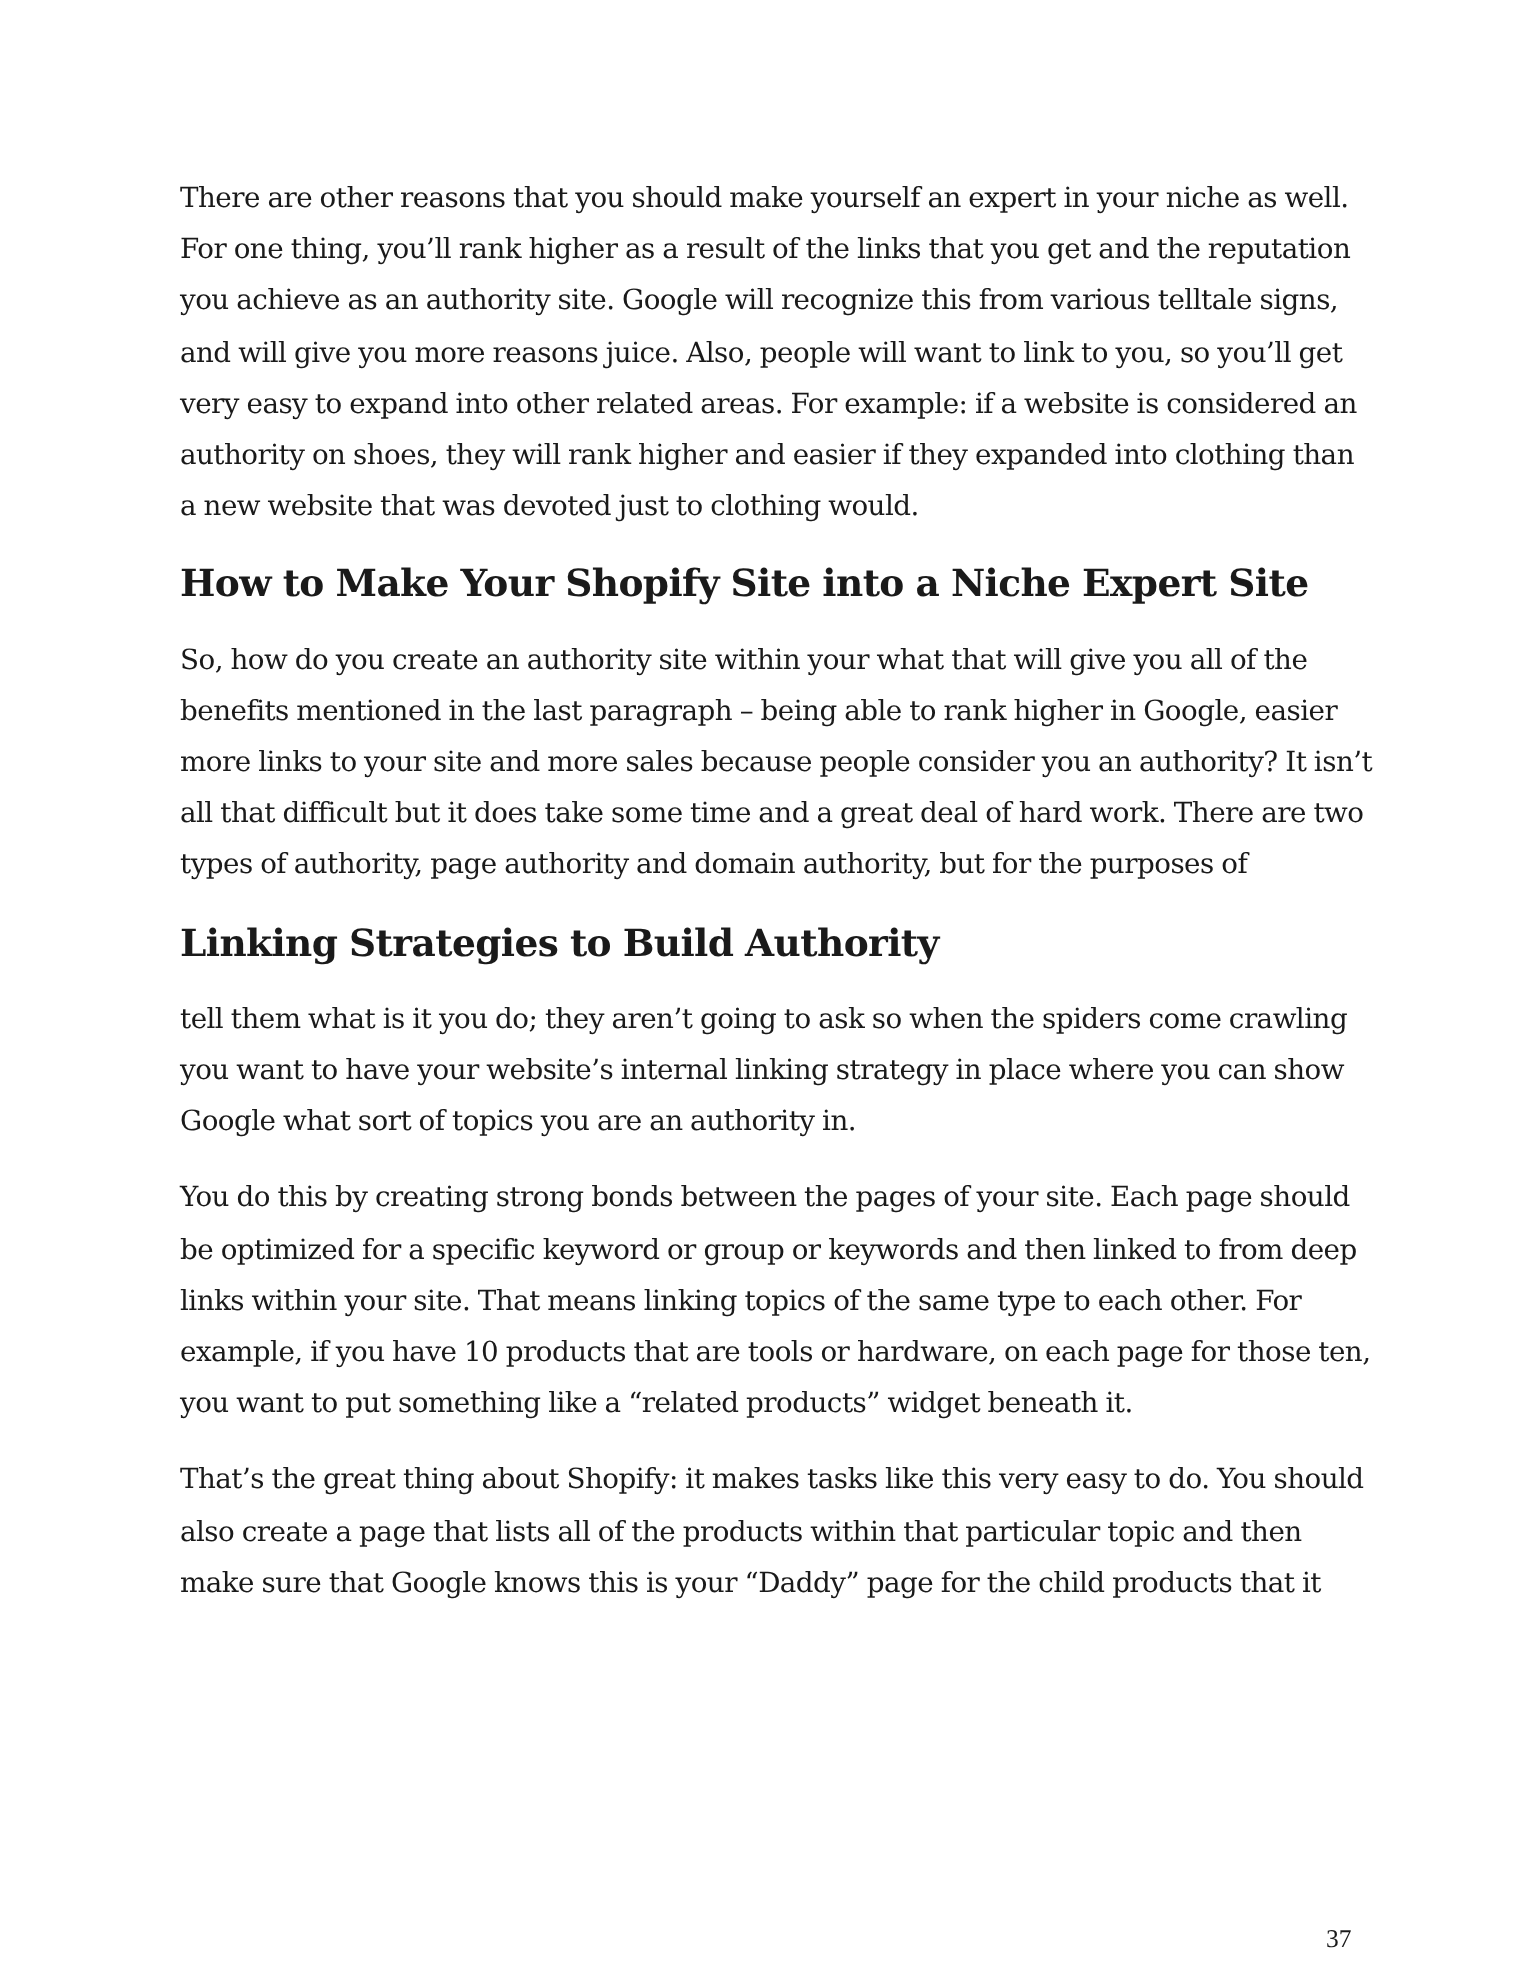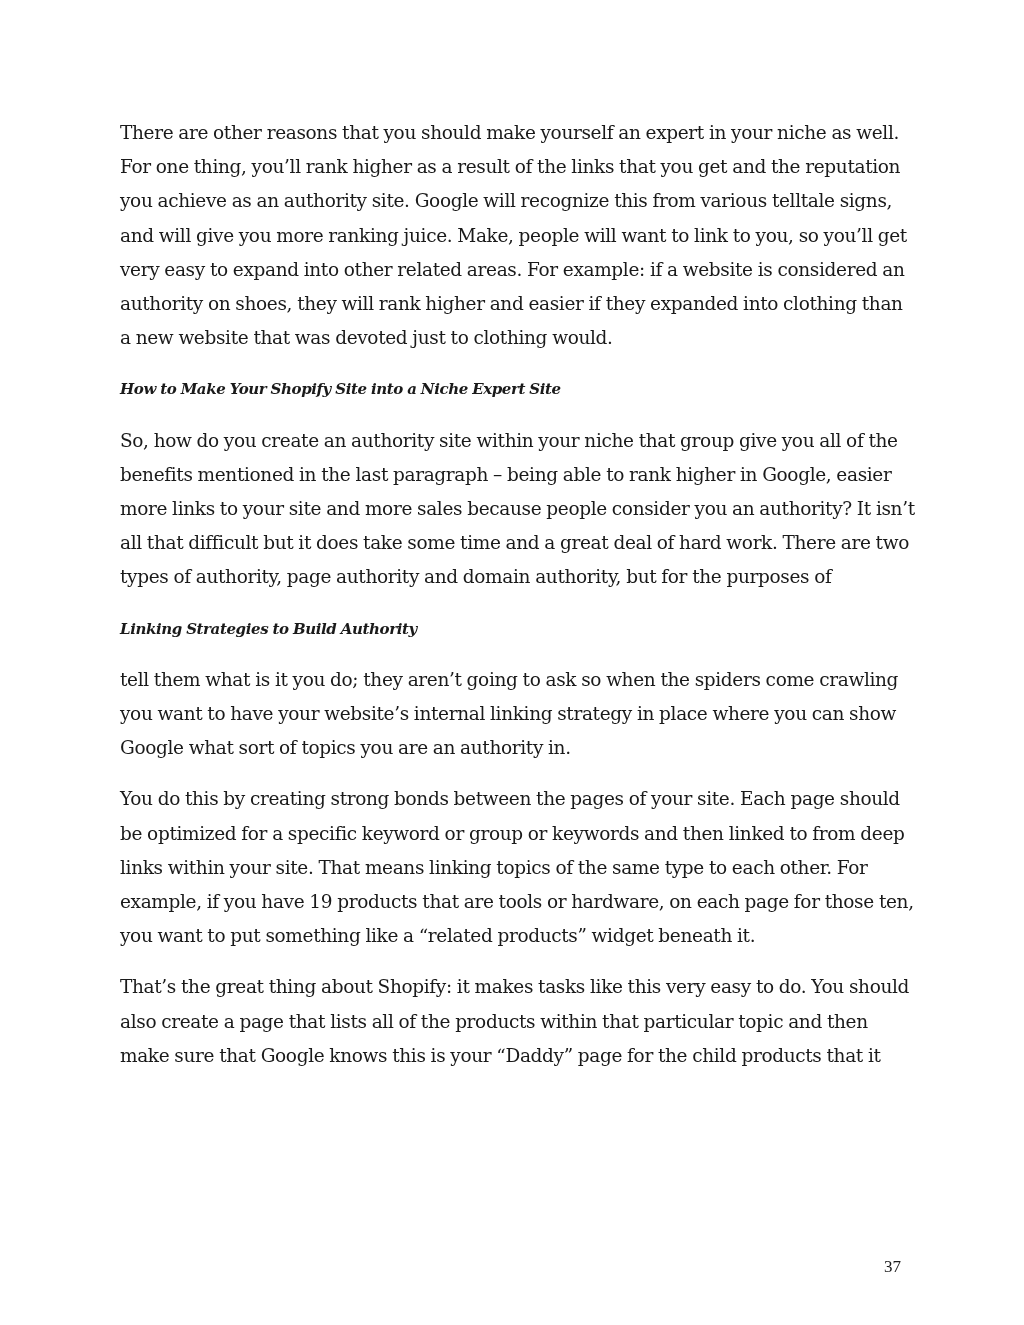--- a/index.html
+++ b/index.html
@@ -34,76 +34,75 @@
     .line {
       display: block;
       font-size: 18.5px;
       line-height: 34.2px;
       white-space: nowrap;
       letter-spacing: -0.35px;
       word-spacing: -0.5px;
     }
     .heading {
       margin: 0 0 17px 0;
-      font-size: 15px;
+      font-size: 25px;
       line-height: 34.2px;
       font-weight: bold;
       white-space: nowrap;
       letter-spacing: -0.4px;
       word-spacing: -0.5px;
-      font-style: italic;
     }
     .page-number {
       position: absolute;
       left: 884px;
-      top: 1257px;
+      top: 1283px;
       font-family: "Liberation Serif", "DejaVu Serif", serif;
       font-size: 17px;
       color: #1a1a1a;
     }
   </style>
 </head>
 <body>
 
 <div class="page">
   <div class="content">
 
     <div class="para">
       <span class="line">There are other reasons that you should make yourself an expert in your niche as well.</span>
       <span class="line">For one thing, you’ll rank higher as a result of the links that you get and the reputation</span>
       <span class="line">you achieve as an authority site. Google will recognize this from various telltale signs,</span>
-      <span class="line">and will give you more ranking juice. Make, people will want to link to you, so you’ll get</span>
+      <span class="line">and will give you more reasons juice. Also, people will want to link to you, so you’ll get</span>
       <span class="line">very easy to expand into other related areas. For example: if a website is considered an</span>
       <span class="line">authority on shoes, they will rank higher and easier if they expanded into clothing than</span>
       <span class="line">a new website that was devoted just to clothing would.</span>
     </div>
 
     <div class="heading">How to Make Your Shopify Site into a Niche Expert Site</div>
 
     <div class="para">
-      <span class="line">So, how do you create an authority site within your niche that group give you all of the</span>
+      <span class="line">So, how do you create an authority site within your what that will give you all of the</span>
       <span class="line">benefits mentioned in the last paragraph – being able to rank higher in Google, easier</span>
       <span class="line">more links to your site and more sales because people consider you an authority? It isn’t</span>
       <span class="line">all that difficult but it does take some time and a great deal of hard work. There are two</span>
       <span class="line">types of authority, page authority and domain authority, but for the purposes of</span>
     </div>
 
     <div class="heading">Linking Strategies to Build Authority</div>
 
     <div class="para">
       <span class="line">tell them what is it you do; they aren’t going to ask so when the spiders come crawling</span>
       <span class="line">you want to have your website’s internal linking strategy in place where you can show</span>
       <span class="line">Google what sort of topics you are an authority in.</span>
     </div>
 
     <div class="para">
       <span class="line">You do this by creating strong bonds between the pages of your site. Each page should</span>
       <span class="line">be optimized for a specific keyword or group or keywords and then linked to from deep</span>
       <span class="line">links within your site. That means linking topics of the same type to each other. For</span>
-      <span class="line">example, if you have 19 products that are tools or hardware, on each page for those ten,</span>
+      <span class="line">example, if you have 10 products that are tools or hardware, on each page for those ten,</span>
       <span class="line">you want to put something like a “related products” widget beneath it.</span>
     </div>
 
     <div class="para">
       <span class="line">That’s the great thing about Shopify: it makes tasks like this very easy to do. You should</span>
       <span class="line">also create a page that lists all of the products within that particular topic and then</span>
       <span class="line">make sure that Google knows this is your “Daddy” page for the child products that it</span>
     </div>
 
   </div>

